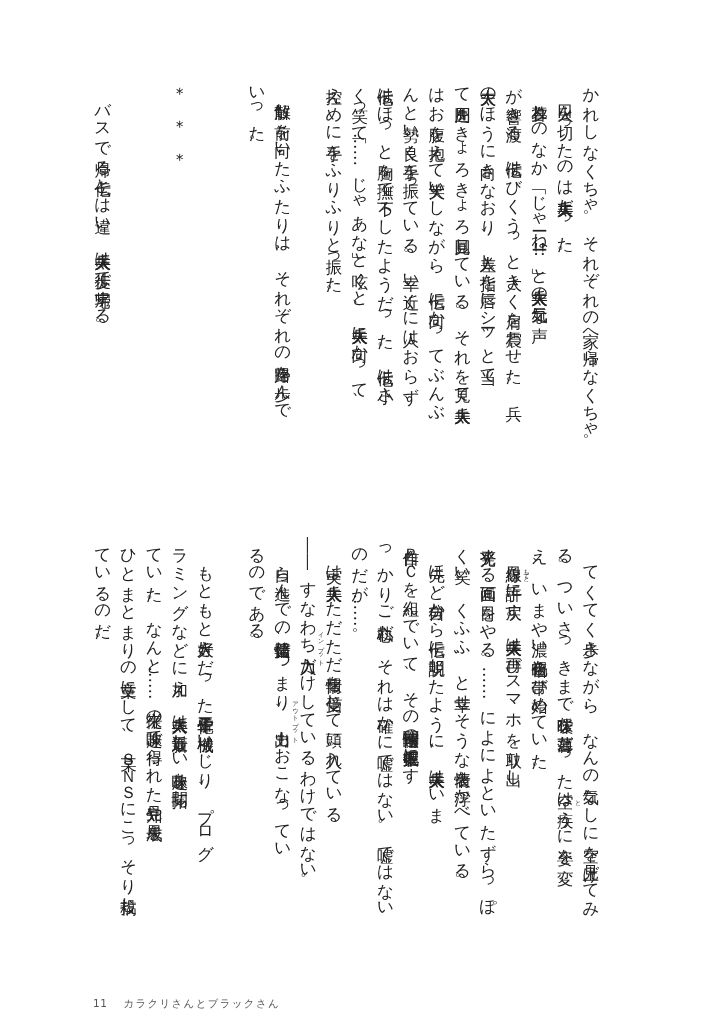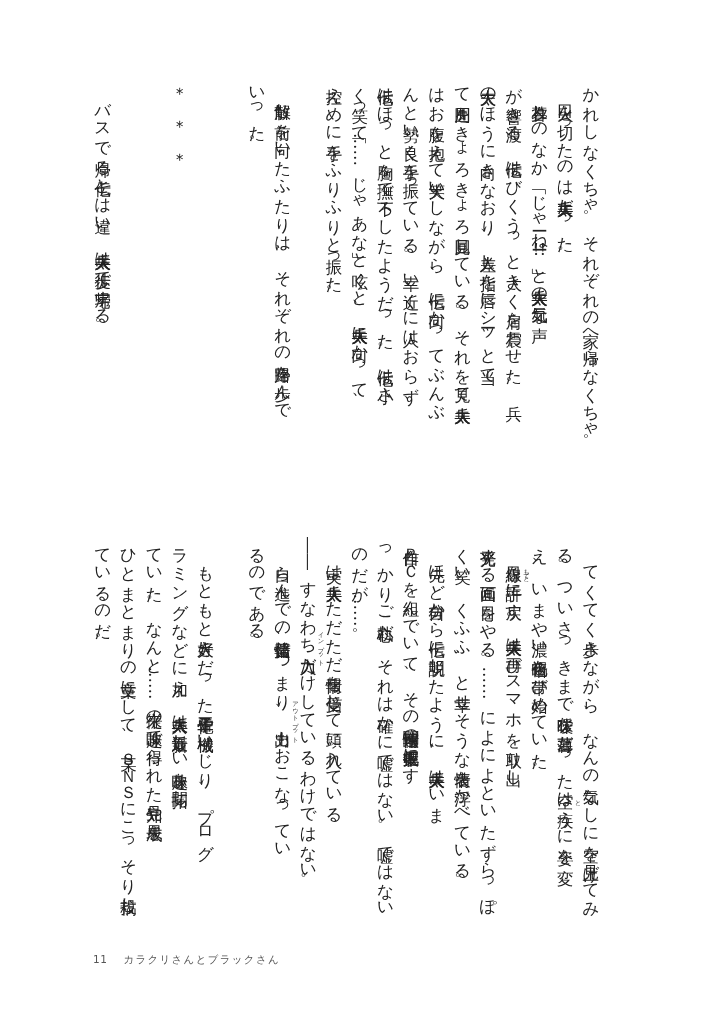--- a/index.html
+++ b/index.html
@@ -36,21 +36,21 @@
     top: 50%;
     transform: translateY(-50%);
     font-size: 6.3px;
     line-height: 1;
     white-space: nowrap;
     color: #333333;
   }
   .scene { letter-spacing: 0; }
   .footer {
     position: absolute;
-    top: 952px;
+    top: 996px;
     left: 93px;
     font-family: "DejaVu Sans", "Liberation Sans", sans-serif;
     font-size: 10.5px;
     line-height: 14px;
     color: #555555;
     white-space: nowrap;
   }
   .footer .num { margin-right: 16px; letter-spacing: 0.5px; }
   .footer .title { letter-spacing: 1.3px; }
 </style>

